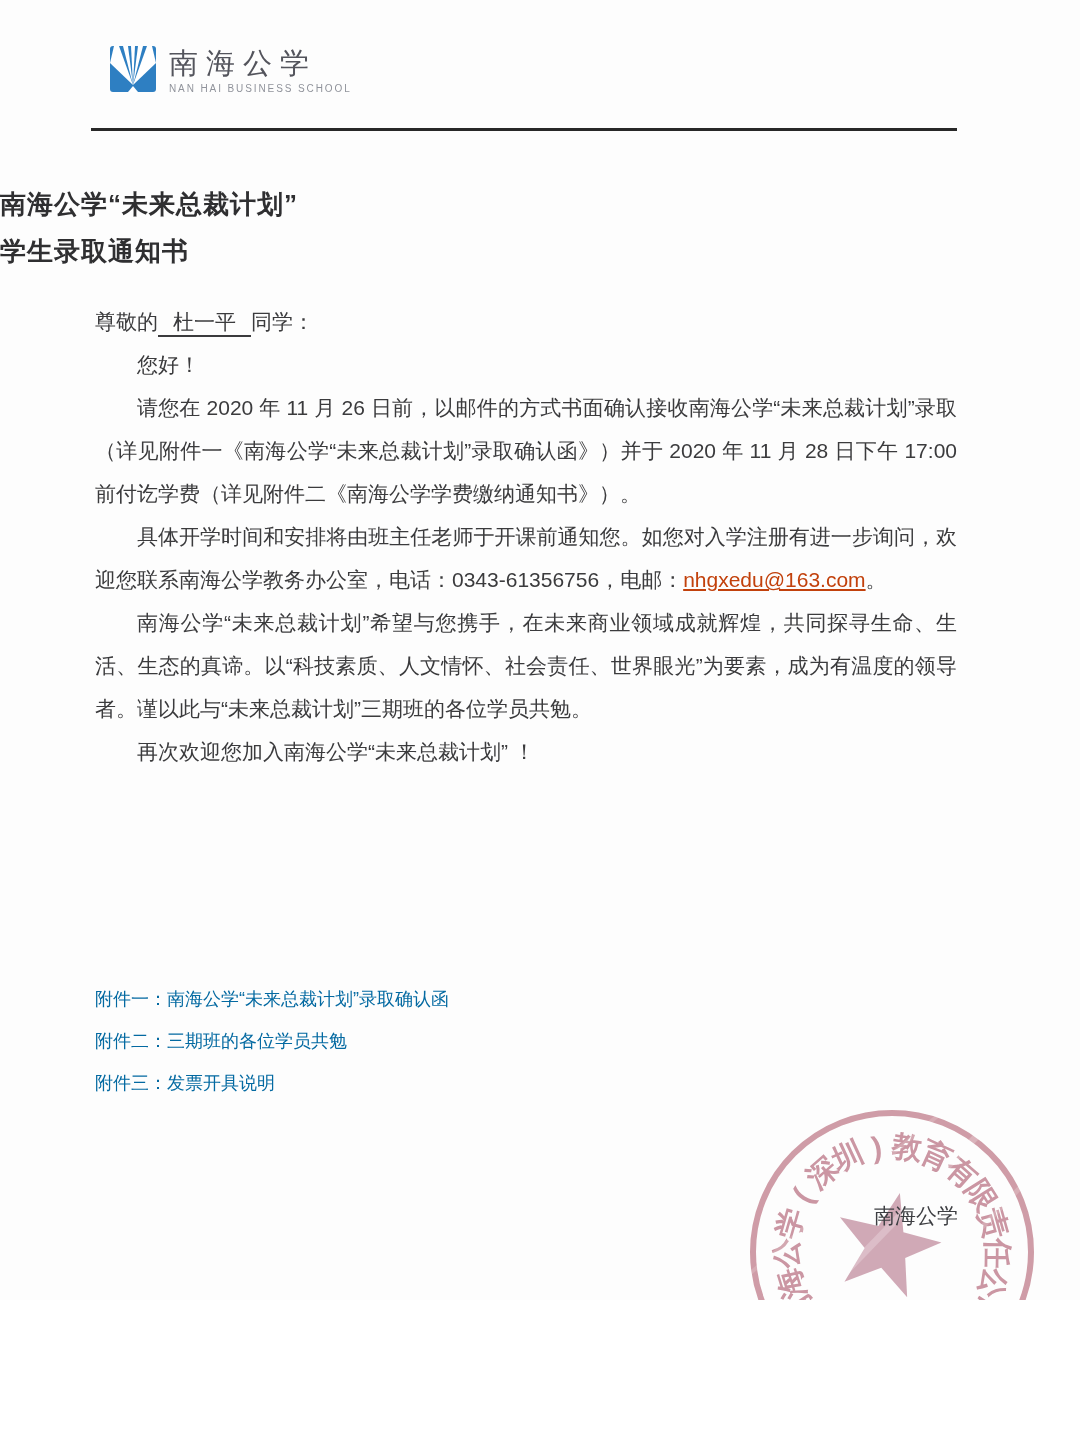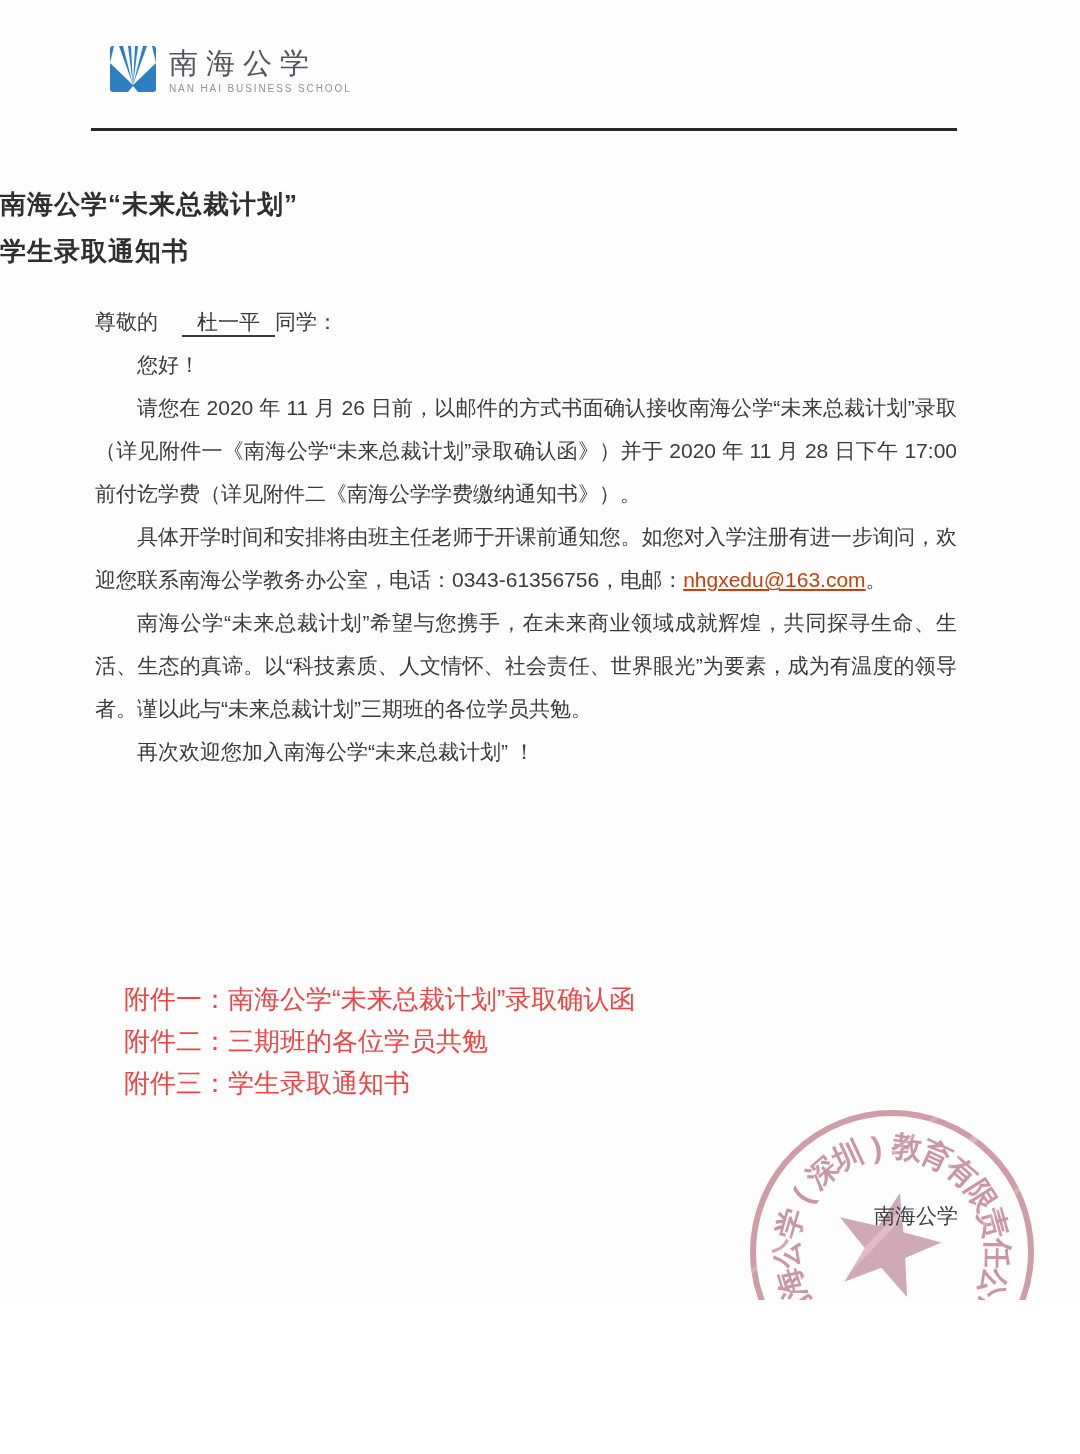--- a/index.html
+++ b/index.html
@@ -18,24 +18,24 @@
   .rule { position:absolute; left:91px; top:128px; width:866px; height:3px; background:#282828; }
   
   .title { position:absolute; left:0; right:0; top:181px; text-align:left;
            font-size:26px; font-weight:bold; color:#2f2f31; line-height:47px; letter-spacing:1px; }
   
   .letter-body { position:absolute; left:95px; top:300px; width:862px;
                  font-size:21px; line-height:43px; text-align:justify; color:#3b3b3d; }
   .letter-body p { margin:0; }
   .indent { text-indent:2em; }
   .student-name { display:inline-block; text-indent:0; padding:0 15px;
-                  border-bottom:2px solid #3b3b3d; line-height:26px;margin-left:24px; }
+                  border-bottom:2px solid #3b3b3d; line-height:26px; }
   .email { color:#c2410c; text-decoration:underline; }
   
-  .attachments { position:absolute; left:95px; top:978px; font-size:26px; line-height:42px; color:#ef4444;margin-left:29px; }
+  .attachments { position:absolute; left:95px; top:978px; font-size:18px; line-height:42px; color:#0369a1; }
   .attachments p { margin:0; }
   
   .stamp-wrap { position:absolute; left:741px; top:1101px; width:302px; height:302px;
                 z-index:2; mix-blend-mode:multiply; opacity:0.88; }
   .stamp-wrap svg { display:block; }
   
   .signature { position:absolute; top:1194px; right:122px; text-align:right; z-index:3;
                font-size:21px; line-height:43px; color:#3d3e42; }
 </style>
 </head>
@@ -70,21 +70,21 @@
     <p class="indent">您好！</p>
     <p class="indent">请您在 2020 年 11 月 26 日前，以邮件的方式书面确认接收南海公学“未来总裁计划”录取（详见附件一《南海公学“未来总裁计划”录取确认函》）并于 2020 年 11 月 28 日下午 17:00 前付讫学费（详见附件二《南海公学学费缴纳通知书》）。</p>
     <p class="indent"><span>具体开学时间和安排将由班主任老师于开课前通知您。如您对入学注册有进一步询问，欢迎您联系南海公学教务办公室，电话：0343-61356756，电邮：</span><a class="email" href="#">nhgxedu@163.com</a><span>。</span></p>
     <p class="indent">南海公学“未来总裁计划”希望与您携手，在未来商业领域成就辉煌，共同探寻生命、生活、生态的真谛。以“科技素质、人文情怀、社会责任、世界眼光”为要素，成为有温度的领导者。谨以此与“未来总裁计划”三期班的各位学员共勉。</p>
     <p class="indent">再次欢迎您加入南海公学“未来总裁计划” ！</p>
   </div>
 
   <div class="attachments">
     <p>附件一：南海公学“未来总裁计划”录取确认函</p>
     <p>附件二：三期班的各位学员共勉</p>
-    <p>附件三：学生录取通知书</p>
+    <p>附件三：发票开具说明</p>
   </div>
 
   <div class="stamp-wrap">
     <svg id="stamp-svg" width="302" height="302" viewBox="0 0 302 302">
       <circle cx="151" cy="151" r="139" fill="none" stroke="#c17b8a" stroke-width="6" opacity="0.85"></circle>
       <path d="M151,96 L163.9,133.2 L203.3,134.0 L171.9,157.8 L183.3,195.5 L151,173 L118.7,195.5 L130.1,157.8 L98.7,134.0 L138.1,133.2 Z" fill="#c795a5" opacity="0.9" transform="rotate(14 148 148) translate(-6 -5)"></path>
       <g id="stamp-ring-text" font-family="Liberation Sans, DejaVu Sans, sans-serif" font-weight="bold" opacity="0.88">
           <text x="62.86422109593019" y="209.89044470007784" transform="rotate(236.25 62.86422109593019 209.89044470007784)" text-anchor="middle" dominant-baseline="central" font-size="30" fill="#bd7888">南</text>
           <text x="49.76788588753821" y="182.43340694741053" transform="rotate(252.75 49.76788588753821 182.43340694741053)" text-anchor="middle" dominant-baseline="central" font-size="30" fill="#bd7888">海</text>
           <text x="45.00908127715526" y="152.38749713056254" transform="rotate(269.25 45.00908127715526 152.38749713056254)" text-anchor="middle" dominant-baseline="central" font-size="30" fill="#bd7888">公</text>

